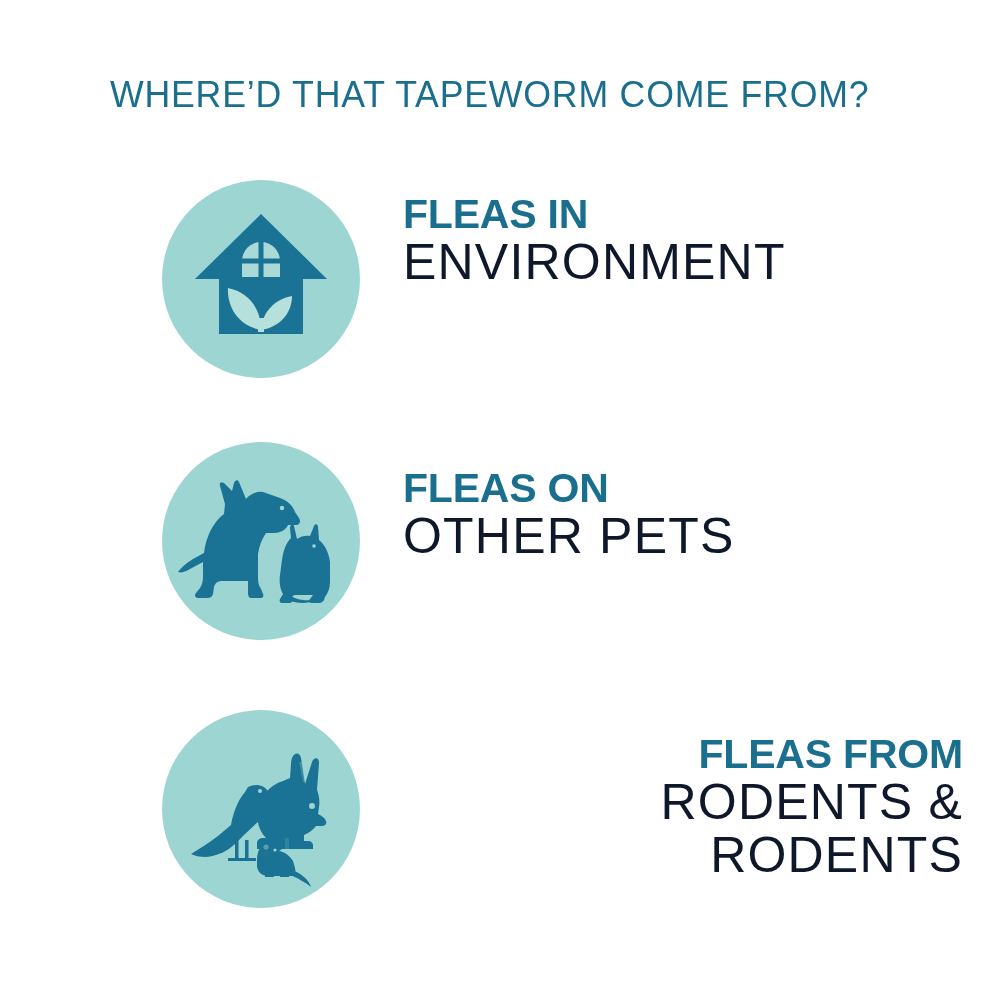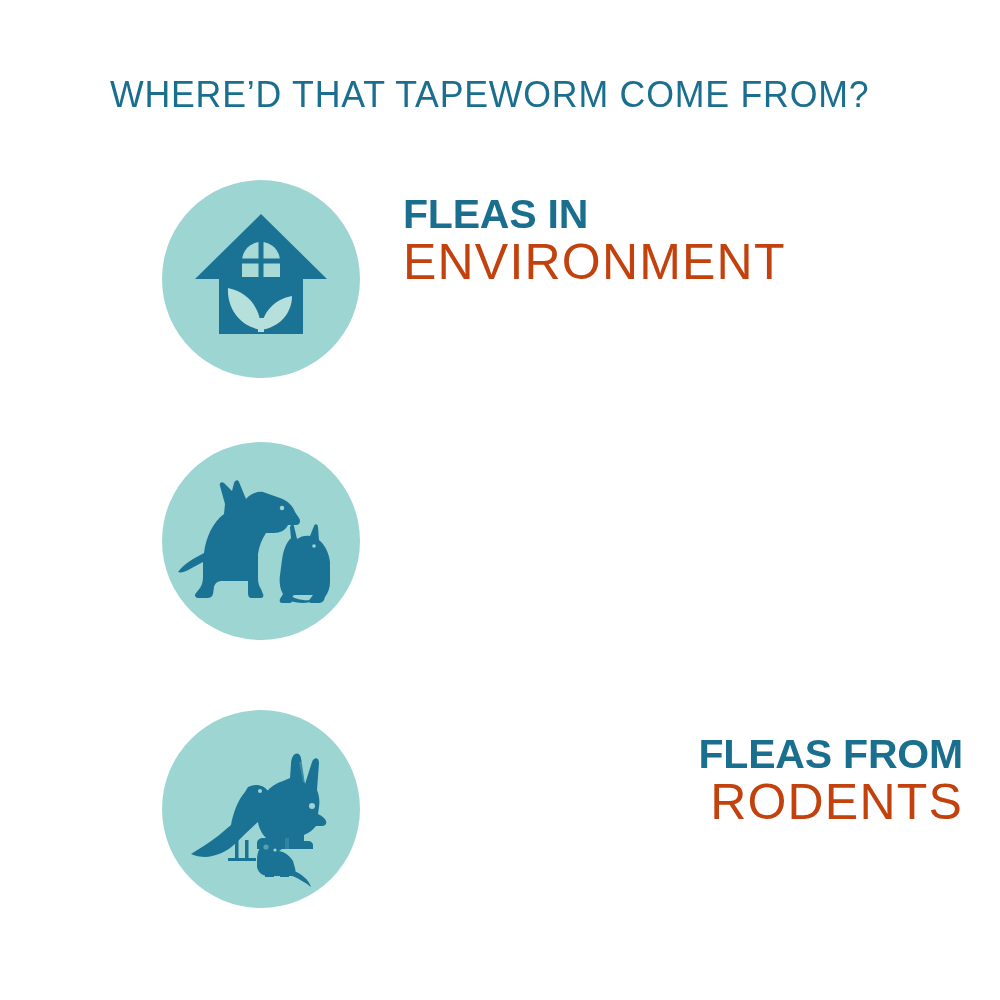--- a/index.html
+++ b/index.html
@@ -80,21 +80,21 @@
     letter-spacing: -0.2px;
     color: #1A6E8E;
     white-space: nowrap;
   }
   .label-light {
     font-family: "Liberation Sans", sans-serif;
     font-weight: 300;
     font-size: 50px;
     line-height: 53px;
     letter-spacing: 1.2px;
-    color: #c2410c;
+    color: #0f172a;
     white-space: nowrap;
   }
   .label-light .lt-line { display: block; }
 </style>
 </head>
 <body>
 
 <div id="infographic">
 
   <div class="title">WHERE’D THAT TAPEWORM COME FROM?</div>
@@ -201,20 +201,26 @@
                  C121 109 124 101 129 96
                  L128 86
                  C128 83 131 81 132 84 Z" fill="#1A7394"></path>
 
         <circle cx="152" cy="104" r="1.8" fill="#9DD5D2"></circle>
 
         <path d="M122 150 C 132 158 145 160 156 157 C 146 163 130 162 121 155 Z" fill="#1A7394"></path>
       </svg>
     </div>
 
+    <div class="label-block" style="top:24px;">
+      <div class="label-strong">FLEAS ON</div>
+      <div class="label-light">
+        <span class="lt-line">OTHER PETS</span>
+      </div>
+    </div>
   </div>
 
   <div class="row row-3" style="top:710px;">
 
     <div class="icon-circle">
       <svg viewBox="0 0 198 198" xmlns="http://www.w3.org/2000/svg">
 
         <path d="M131 46
                  C134 42 138 43 139 48
                  L143 74
@@ -290,18 +296,19 @@
         <path d="M130 160 C 140 164 147 170 149 177 C 144 173 136 168 128 165 Z" fill="#1A7394"></path>
 
         <path d="M103 164 h9 v3 h-9 z" fill="#1A7394"></path>
         <path d="M118 164 h9 v3 h-9 z" fill="#1A7394"></path>
       </svg>
     </div>
 
     <div class="label-block" style="top:22px;">
       <div class="label-strong">FLEAS FROM</div>
       <div class="label-light">
+        <span class="lt-line">RODENTS &amp;</span>
         <span class="lt-line">RODENTS</span>
       </div>
     </div>
   </div>
 
 </div>
 
 </body></html>

